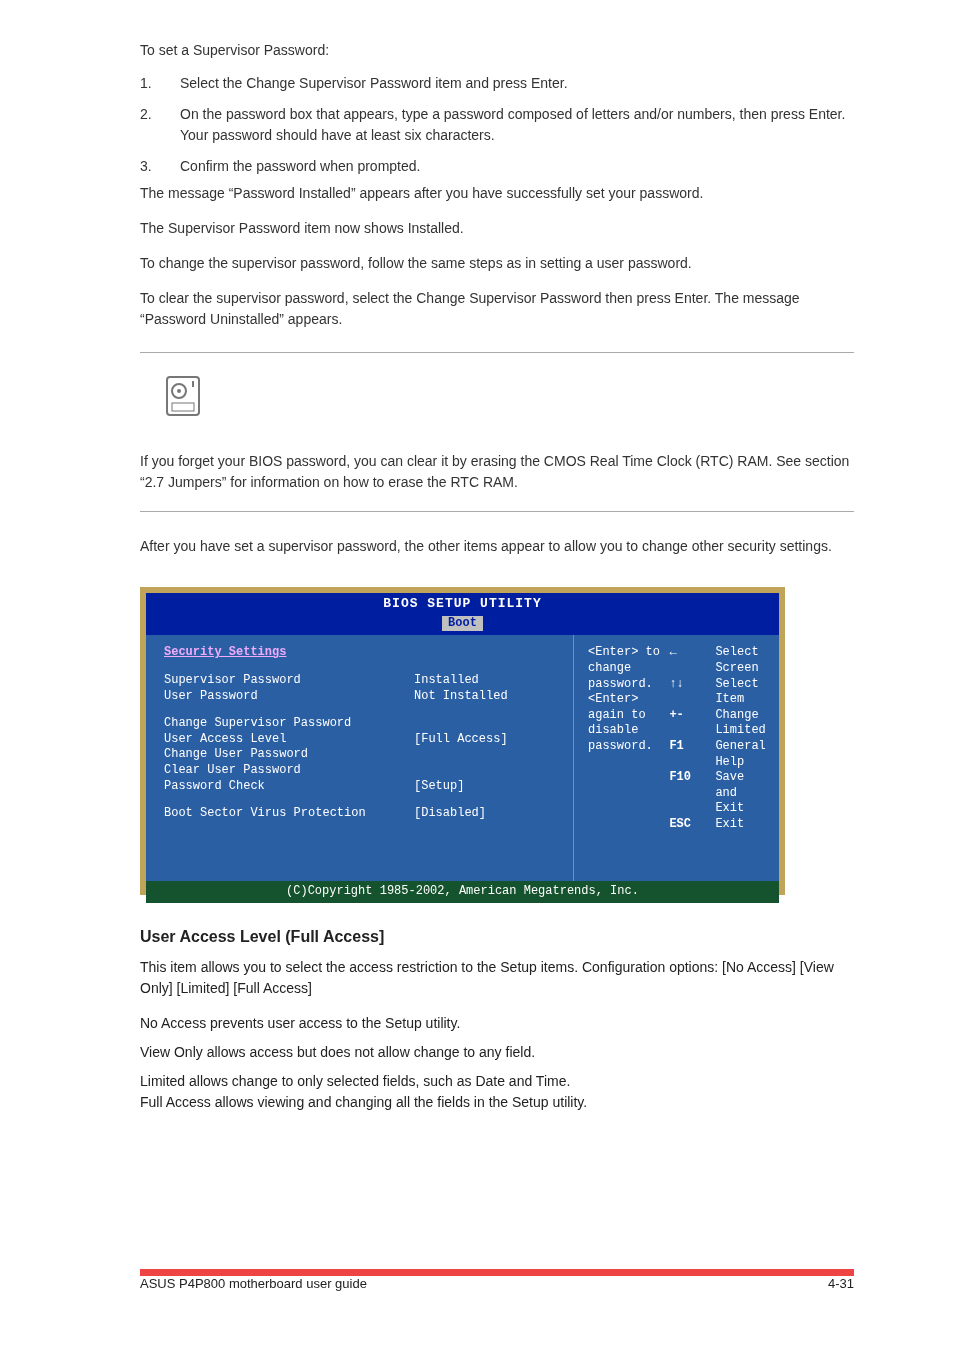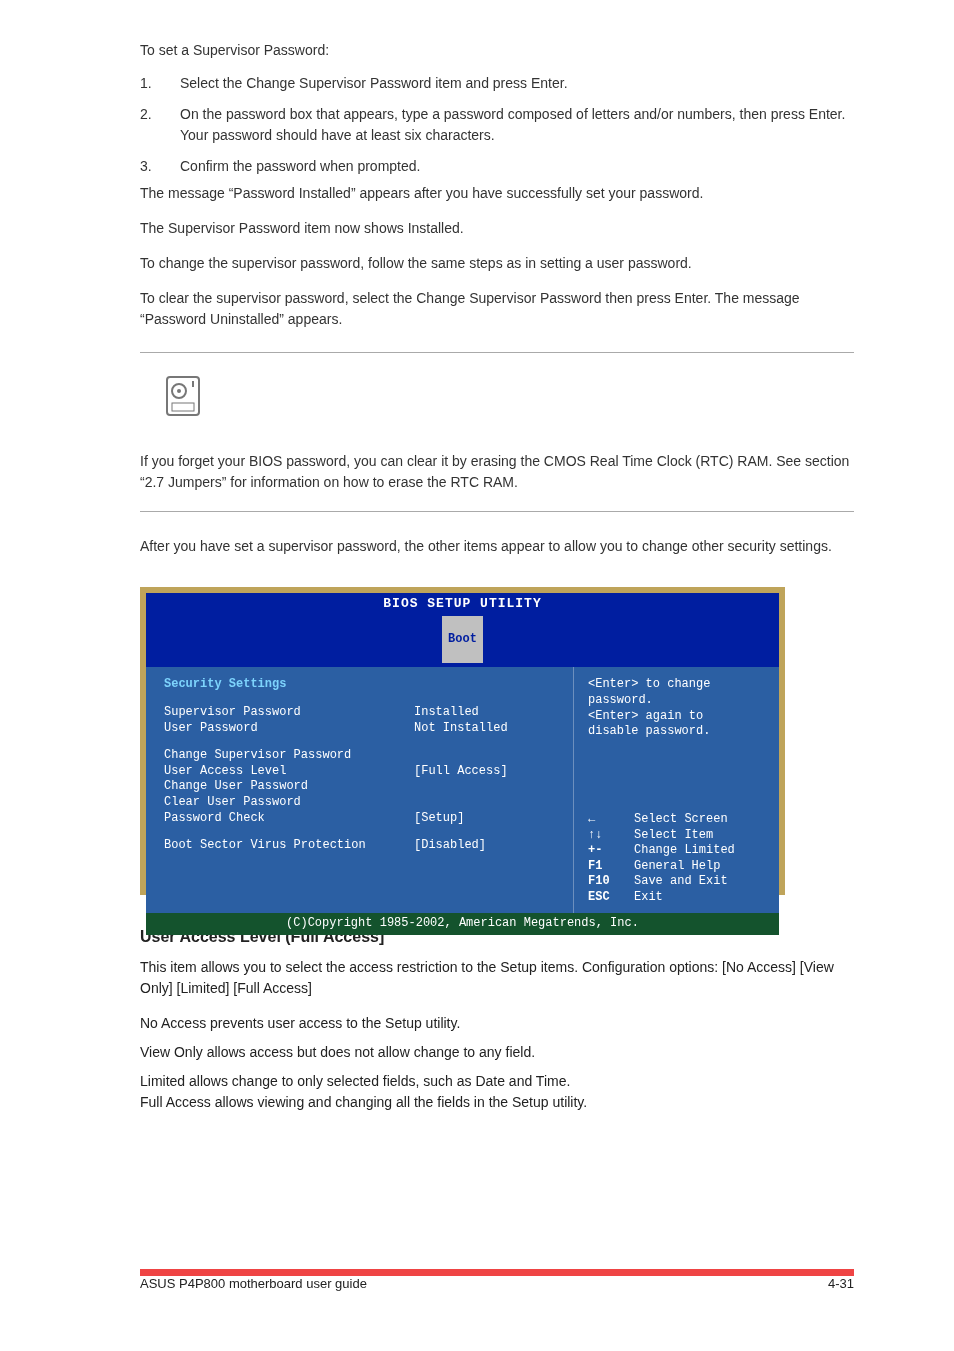--- a/index.html
+++ b/index.html
@@ -6,25 +6,25 @@
   html, body { width: 954px; height: 1351px; background: #ffffff; font-family: Arial, Helvetica, sans-serif; color: #222; }
   .page { position: relative; width: 954px; height: 1351px; padding: 40px 100px 200px 140px; }
   .body-text { font-size: 14px; line-height: 1.5; color: #333; }
   h3.subsec { font-size: 16px; font-weight: bold; margin: 30px 0 8px 0; }
   .note-block { display: flex; align-items: flex-start; margin: 22px 0 24px 0; border-top: 1px solid #aaa; border-bottom: 1px solid #aaa; padding: 18px 0; gap: 30px; flex-direction: column; }
   .note-icon-wrap { width: 84px; display: flex; justify-content: center; align-items: flex-start; }
   .note-text { flex: 1; font-size: 14px; }
   .bios-box { margin-top: 30px; border: 6px solid #bfa45a; width: 645px; height: 308px; position: relative; font-family: "Courier New", Courier, monospace; font-size: 12px; line-height: 1.3; }
   .bios-header { background: #001ea0; color: #ffffff; text-align: center; font-weight: bold; padding: 3px 0; font-size: 13px; letter-spacing: 1px; }
   .bios-tab-row { background: #001ea0; text-align: center; padding: 0 0 4px 0; }
-  .bios-tab { display: inline-block; background: #c0c0c0; color: #001ea0; padding: 16px 6px; font-weight: bold; }
+  .bios-tab { display: inline-block; background: #c0c0c0; color: #001ea0; padding: 0 6px; font-weight: bold; }
   .bios-main { display: flex; height: 246px; background: #2b5fa3; color: #fff; }
   .bios-left { flex: 0 0 428px; background: #2b5fa3; border-right: 1px solid #6c8fbe; padding: 10px 12px 8px 18px; }
-  .bios-right { flex: 1; background: #2b5fa3; padding: 10px 12px 8px 14px; display: flex; flex-direction: column; justify-content: space-between; }
-  .bios-left .sec-title { color: #7dd3fc; font-weight: bold; margin-bottom: 12px; }
+  .bios-right { flex: 1; background: #2b5fa3; padding: 10px 12px 8px 14px; display: flex; flex-direction: row; justify-content: space-between; }
+  .bios-left .sec-title { color: #f0abfc; font-weight: bold; margin-bottom: 12px; text-decoration: underline; }
   .bios-row { display: flex; justify-content: flex-start; }
   .bios-row .lbl { flex: 0 0 250px; }
   .bios-row .val { flex: 1; }
   .bios-footer { background: #14532d; color: #ffffff; text-align: center; padding: 3px 0; font-size: 12px; }
   .help-list .hr { display: flex; gap: 10px; }
   .help-list .hk { flex: 0 0 36px; text-align: left; font-weight: bold; }
   .help-top { color: #fff; }
   .after-text { margin-top: 26px; font-size: 14px; line-height: 1.5; }
   .page-footer { position: absolute; bottom: 60px; left: 140px; right: 100px; font-size: 13px; border-top: 7px solid #ef4444; display: flex; justify-content: space-between; }
 </style>

